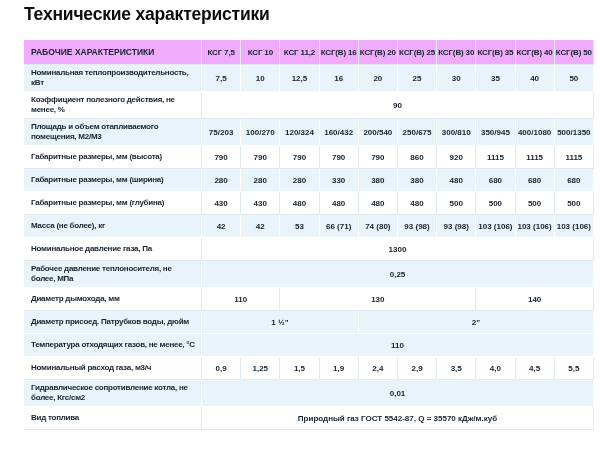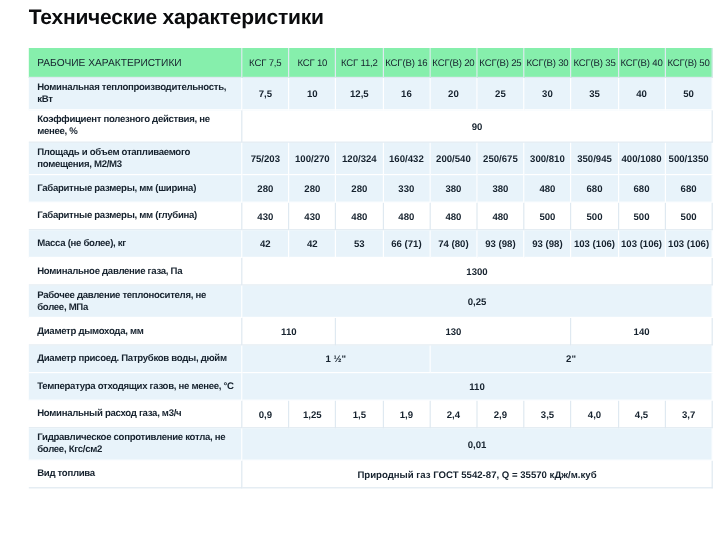--- a/index.html
+++ b/index.html
@@ -4,22 +4,22 @@
 <style>
   * { margin:0; padding:0; box-sizing:border-box; }
   html,body { width:600px; height:461px; background:#ffffff; overflow:hidden; }
   body { font-family:"Liberation Sans", sans-serif; color:var(--ink,#16222e); }
   .page { padding:4px 0 0 24px; }
   h1 { font-size:17.5px; font-weight:700; color:#0b0c0e; letter-spacing:-0.2px; }
   table { border-collapse:separate; border-spacing:0; table-layout:fixed; width:570px; margin-top:15px; }
   col.lbl { width:178px; }
   th, td { vertical-align:middle; }
   thead th {
-    height:25px; font-size:8px; font-weight:400; text-align:center;
-    letter-spacing:-0.15px; padding:2px 1px; background:#86efac;
+    height:25px; font-size:8px; font-weight:700; text-align:center;
+    letter-spacing:-0.15px; padding:2px 1px; background:#f0abfc;
     border-right:1px solid var(--line,#dfe9f1); border-bottom:1px solid var(--line,#dfe9f1);
     white-space:nowrap; overflow:hidden;
   }
   thead th.corner { text-align:left; padding-left:7px; font-size:8.5px; letter-spacing:0; }
   tbody td {
     height:23px; font-size:8px; font-weight:700; text-align:center;
     padding:2px 1px; white-space:nowrap;
     border-right:1px solid var(--line,#dfe9f1); border-bottom:1px solid var(--line,#dfe9f1);
   }
   tbody td.rowlabel {
@@ -76,20 +76,33 @@
           <td colspan="1">75/203</td>
           <td colspan="1">100/270</td>
           <td colspan="1">120/324</td>
           <td colspan="1">160/432</td>
           <td colspan="1">200/540</td>
           <td colspan="1">250/675</td>
           <td colspan="1">300/810</td>
           <td colspan="1">350/945</td>
           <td colspan="1">400/1080</td>
           <td colspan="1">500/1350</td>
+        </tr>
+        <tr>
+          <td class="rowlabel">Габаритные размеры, мм (высота)</td>
+          <td colspan="1">790</td>
+          <td colspan="1">790</td>
+          <td colspan="1">790</td>
+          <td colspan="1">790</td>
+          <td colspan="1">790</td>
+          <td colspan="1">860</td>
+          <td colspan="1">920</td>
+          <td colspan="1">1115</td>
+          <td colspan="1">1115</td>
+          <td colspan="1">1115</td>
         </tr>
         <tr class="stripe">
           <td class="rowlabel">Габаритные размеры, мм (ширина)</td>
           <td colspan="1">280</td>
           <td colspan="1">280</td>
           <td colspan="1">280</td>
           <td colspan="1">330</td>
           <td colspan="1">380</td>
           <td colspan="1">380</td>
           <td colspan="1">480</td>
@@ -150,21 +163,21 @@
           <td class="rowlabel">Номинальный расход газа, м3/ч</td>
           <td colspan="1">0,9</td>
           <td colspan="1">1,25</td>
           <td colspan="1">1,5</td>
           <td colspan="1">1,9</td>
           <td colspan="1">2,4</td>
           <td colspan="1">2,9</td>
           <td colspan="1">3,5</td>
           <td colspan="1">4,0</td>
           <td colspan="1">4,5</td>
-          <td colspan="1">3,7</td>
+          <td colspan="1">5,5</td>
         </tr>
         <tr class="stripe">
           <td class="rowlabel">Гидравлическое сопротивление котла, не более, Кгс/см2</td>
           <td colspan="10">0,01</td>
         </tr>
         <tr>
           <td class="rowlabel">Вид топлива</td>
           <td colspan="10">Природный газ ГОСТ 5542-87, Q = 35570 кДж/м.куб</td>
         </tr>
       </tbody>

